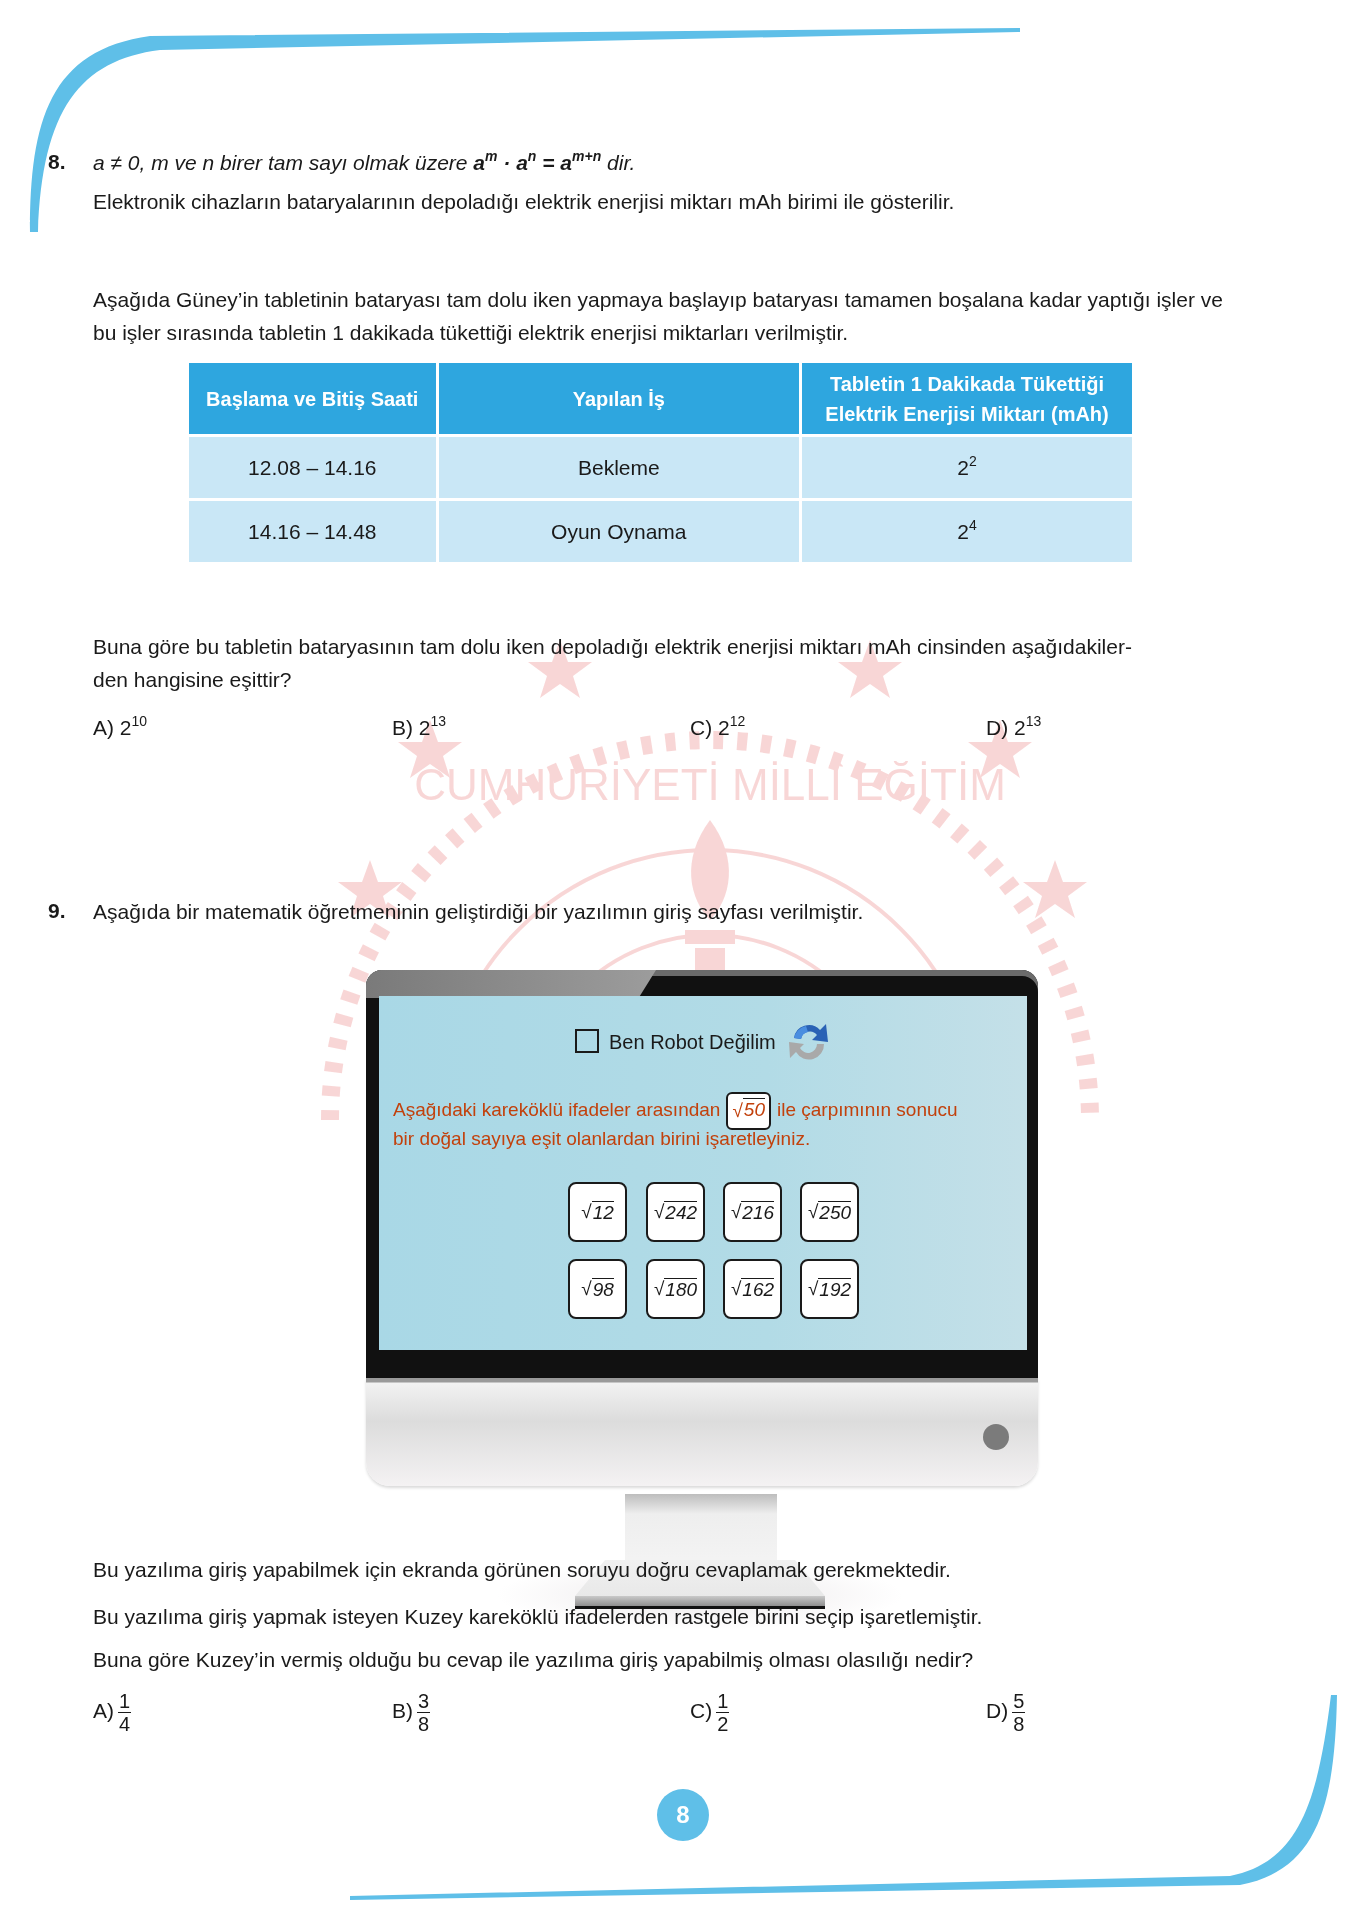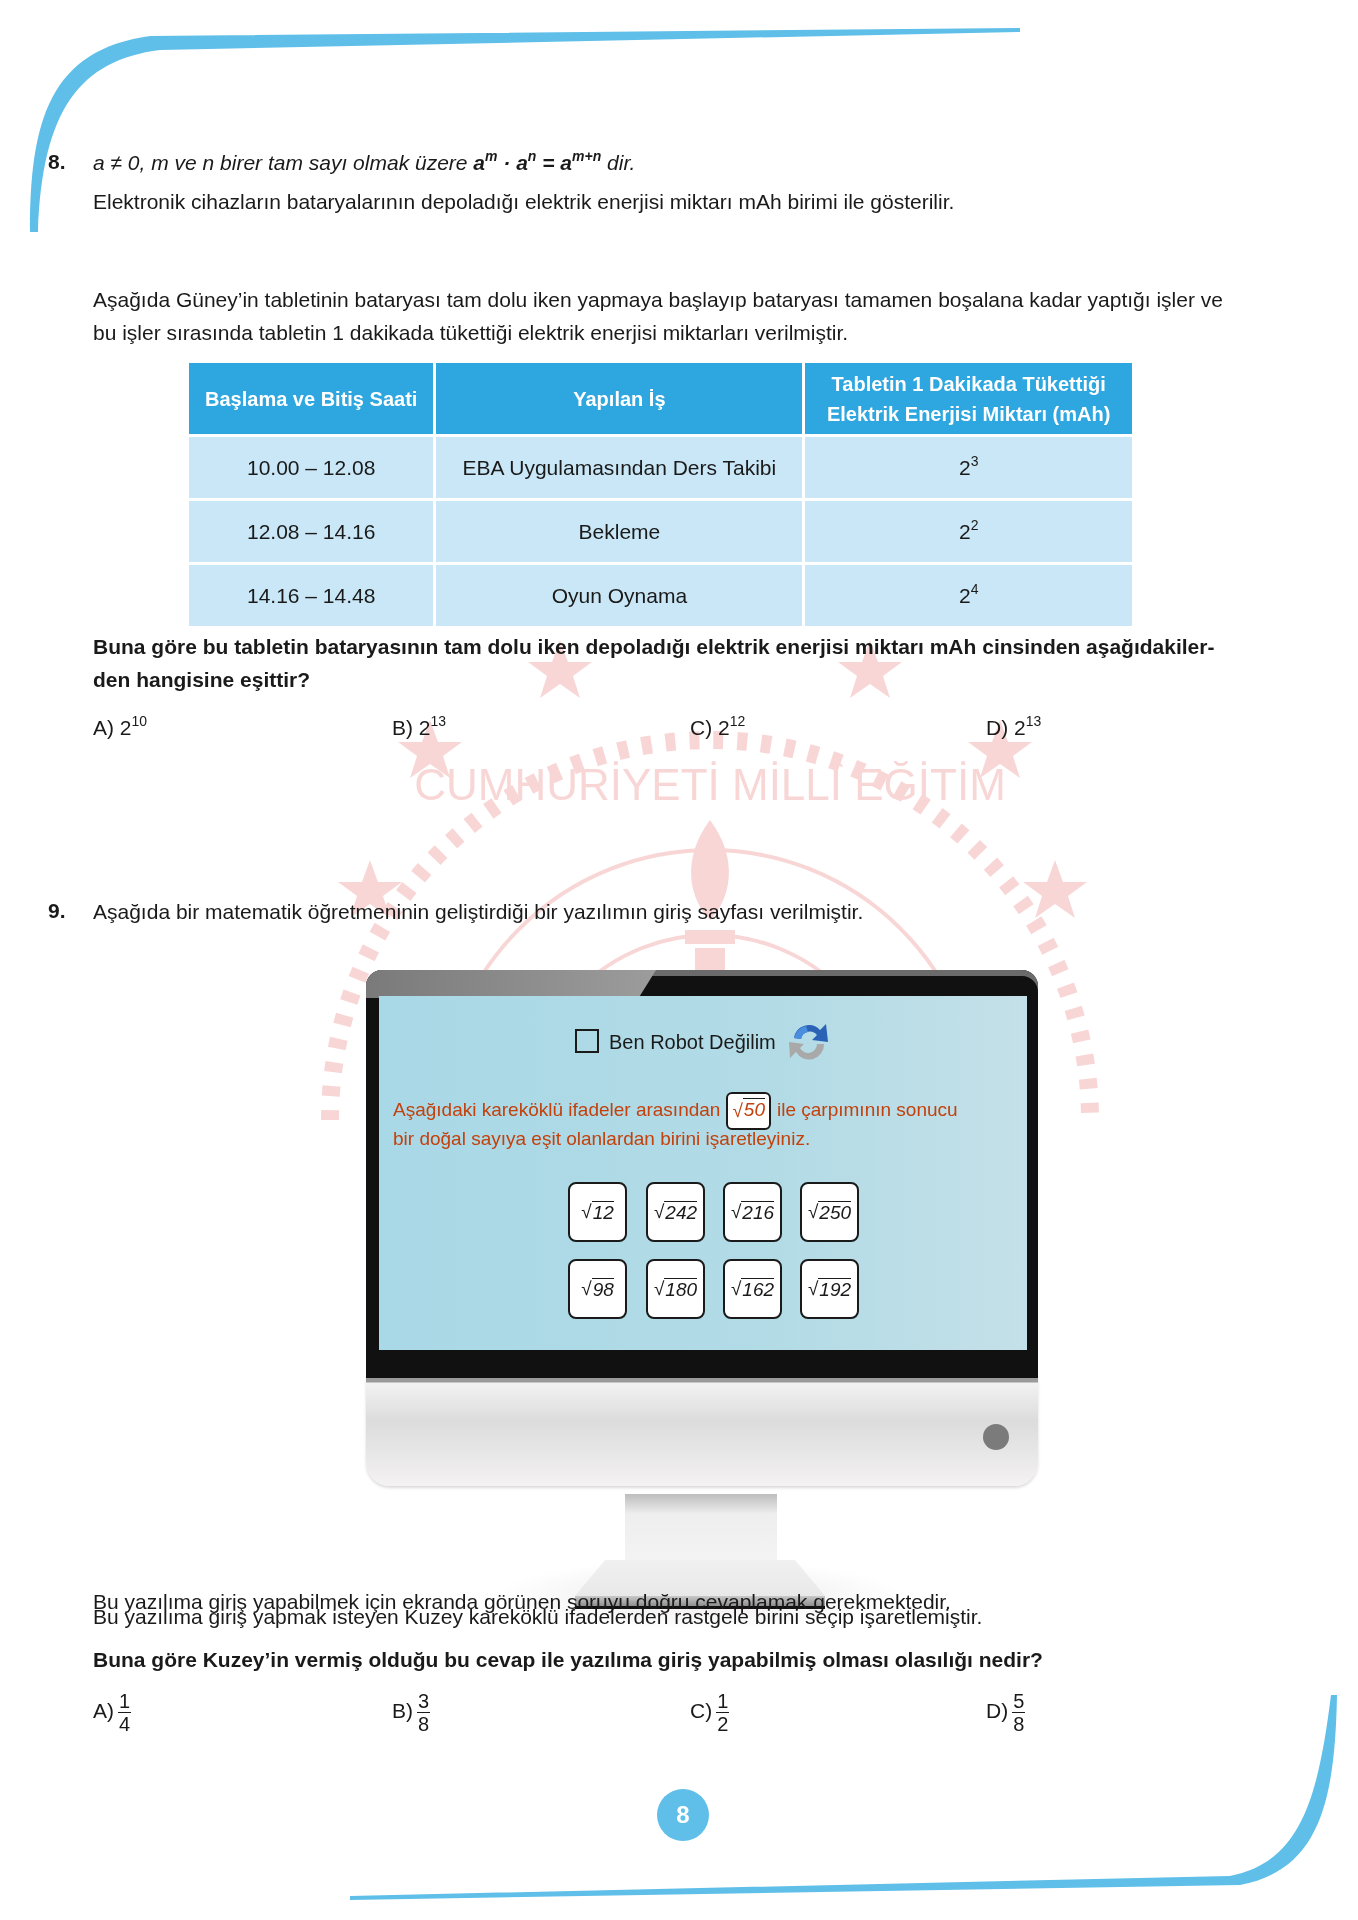--- a/index.html
+++ b/index.html
@@ -1,20 +1,20 @@
 <!DOCTYPE html>
 <html><head>
 <meta charset="utf-8">
 <style>
   html, body { margin:0; padding:0; }
   body { width:1358px; height:1920px; position:relative; background:#ffffff; overflow:hidden;
          font-family:"Liberation Sans", sans-serif; color:#1a1a1a; }
   .frame svg { position:absolute; left:0; top:0; }
   .txt { position:absolute; font-size:21px; line-height:26px; white-space:nowrap; }
-  .bold { font-weight:bold; }
+  .bold { font-weight:normal; }
   .qnum { position:absolute; font-size:21px; font-weight:bold; }
   sup { font-size:14px; vertical-align:9px; line-height:0; }
   .italic { font-style:italic; }
 
   
   table.data { position:absolute; left:189px; top:363px; width:943px; border-collapse:collapse; }
   table.data th { background:#2ea6df; color:#ffffff; font-weight:bold; font-size:20px; line-height:30px;
                   height:71px; border:3px solid #ffffff; padding:0 6px; text-align:center; }
   table.data td { background:#c9e7f6; font-size:21px; height:59px; border:3px solid #ffffff; text-align:center; }
   table.data tr:first-child th { border-top:none; }
@@ -109,25 +109,20 @@
       <col style="width:398px">
       <col style="width:360px">
     </colgroup>
   <tbody>
       <tr>
     <th>Başlama ve Bitiş Saati</th>
     <th>Yapılan İş</th>
     <th><span>Tabletin 1 Dakikada Tükettiği</span><br><span>Elektrik Enerjisi Miktarı (mAh)</span></th>
   </tr>
   <tr>
-    <td>10.00 – 12.08</td>
-    <td>EBA Uygulamasından Ders Takibi</td>
-    <td><span>2</span><sup>3</sup></td>
-  </tr>
-  <tr>
     <td>12.08 – 14.16</td>
     <td>Bekleme</td>
     <td><span>2</span><sup>2</sup></td>
   </tr>
   <tr>
     <td>14.16 – 14.48</td>
     <td>Oyun Oynama</td>
     <td><span>2</span><sup>4</sup></td>
   </tr>
 </tbody>
@@ -212,21 +207,21 @@
       <span class="rad-body">162</span>
     </span>
   </div>
 <div class="choice" style="left:800px;top:1259px;">
     <span class="root">
       <span class="rad">√</span>
       <span class="rad-body">192</span>
     </span>
   </div>
 
-<div class="txt" style="left:93px;top:1557px;margin-top:32px;">Bu yazılıma giriş yapabilmek için ekranda görünen soruyu doğru cevaplamak gerekmektedir.</div>
+<div class="txt" style="left:93px;top:1557px;">Bu yazılıma giriş yapabilmek için ekranda görünen soruyu doğru cevaplamak gerekmektedir.</div>
 <div class="txt" style="left:93px;top:1604px;">Bu yazılıma giriş yapmak isteyen Kuzey kareköklü ifadelerden rastgele birini seçip işaretlemiştir.</div>
 <div class="txt bold" style="left:93px;top:1647px;">Buna göre Kuzey’in vermiş olduğu bu cevap ile yazılıma giriş yapabilmiş olması olasılığı nedir?</div>
 
 <div class="opt" style="left:93px;top:1690px;"><span>A)</span><span class="frac"><span class="num">1</span><span class="den">4</span></span></div>
 <div class="opt" style="left:392px;top:1690px;"><span>B)</span><span class="frac"><span class="num">3</span><span class="den">8</span></span></div>
 <div class="opt" style="left:690px;top:1690px;"><span>C)</span><span class="frac"><span class="num">1</span><span class="den">2</span></span></div>
 <div class="opt" style="left:986px;top:1690px;"><span>D)</span><span class="frac"><span class="num">5</span><span class="den">8</span></span></div>
 
 <div class="page-num">8</div>
 

